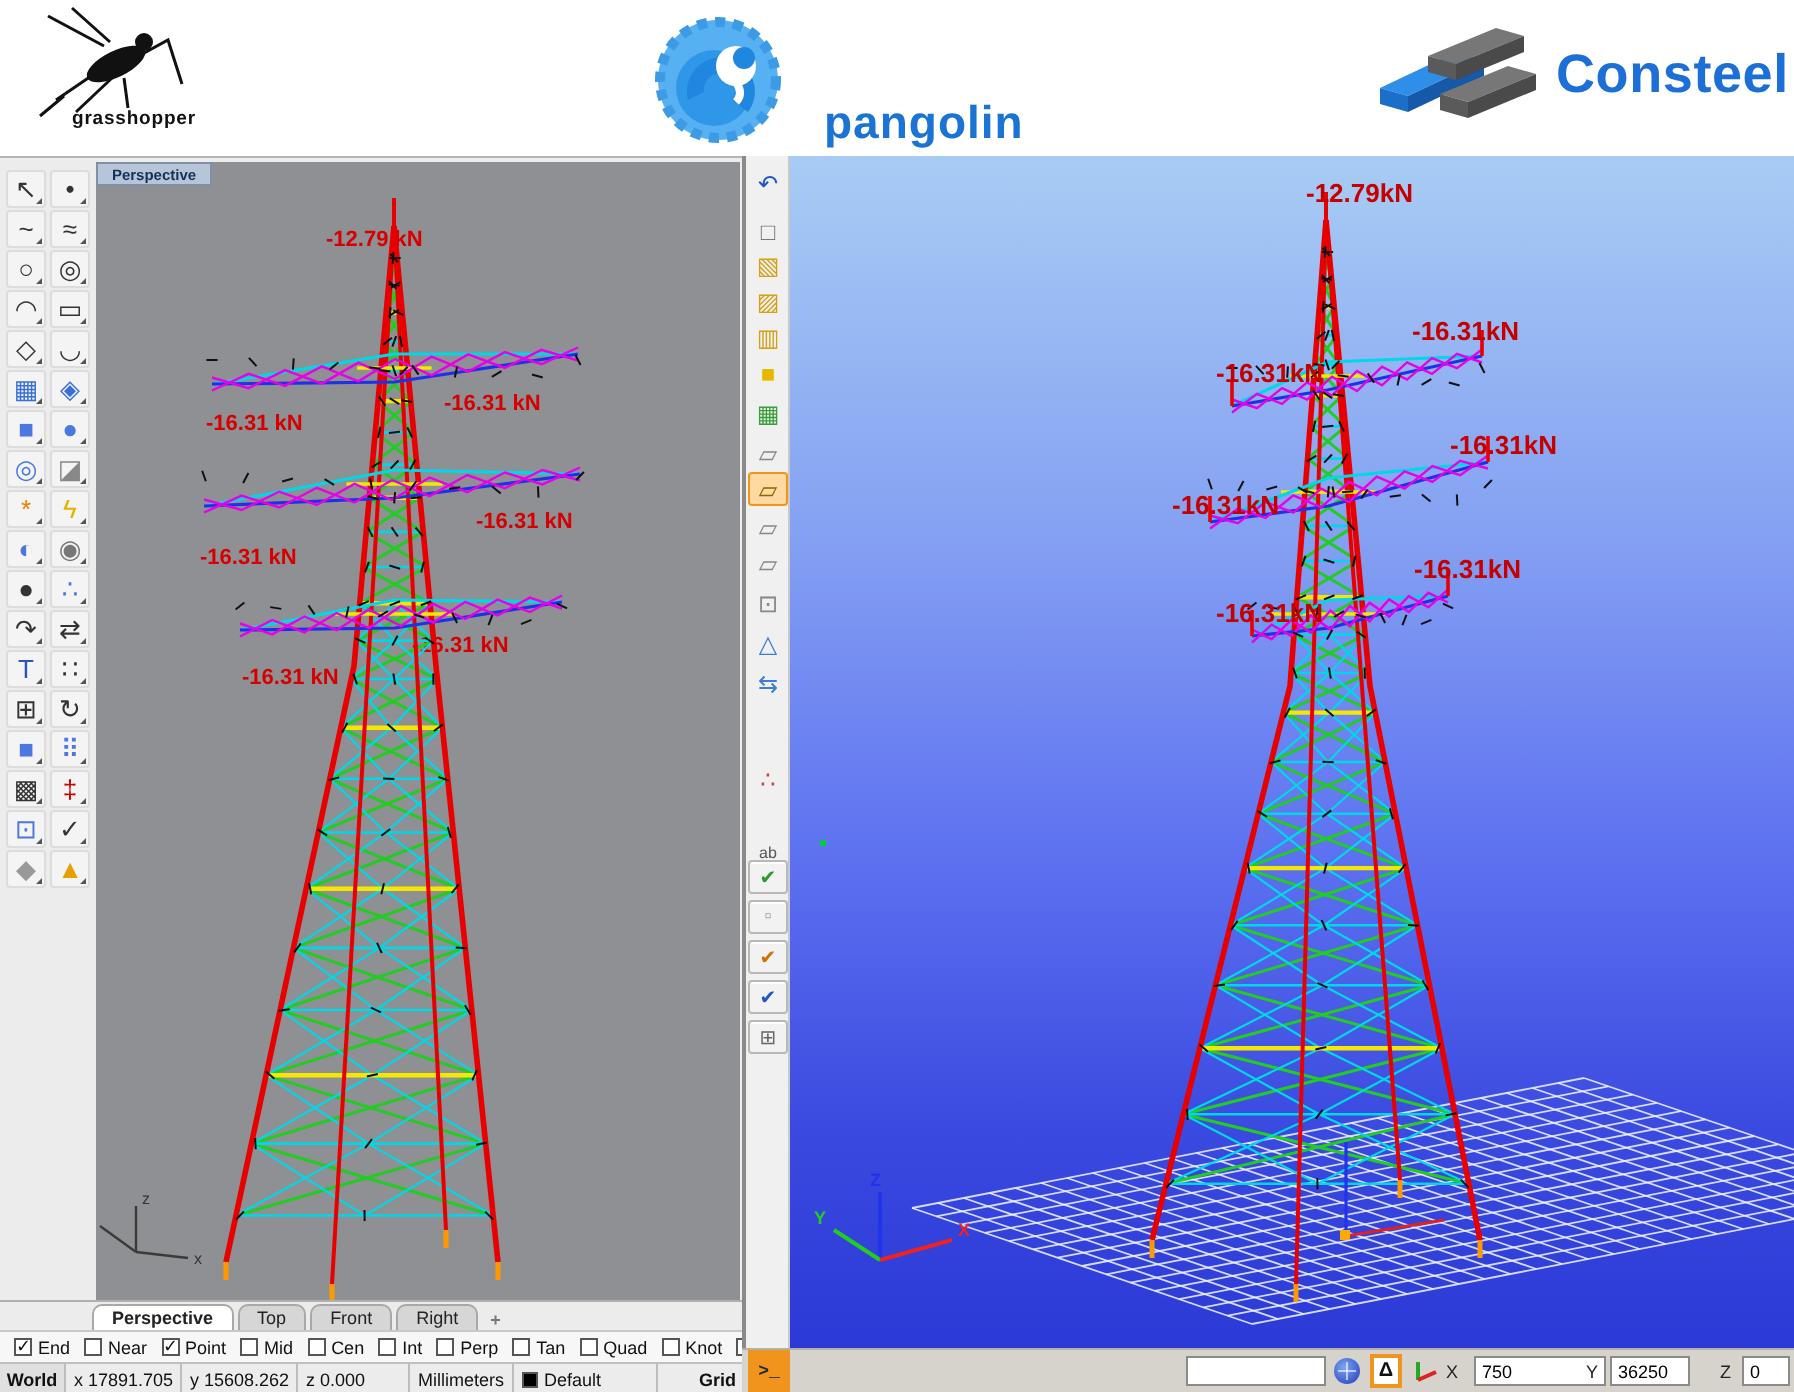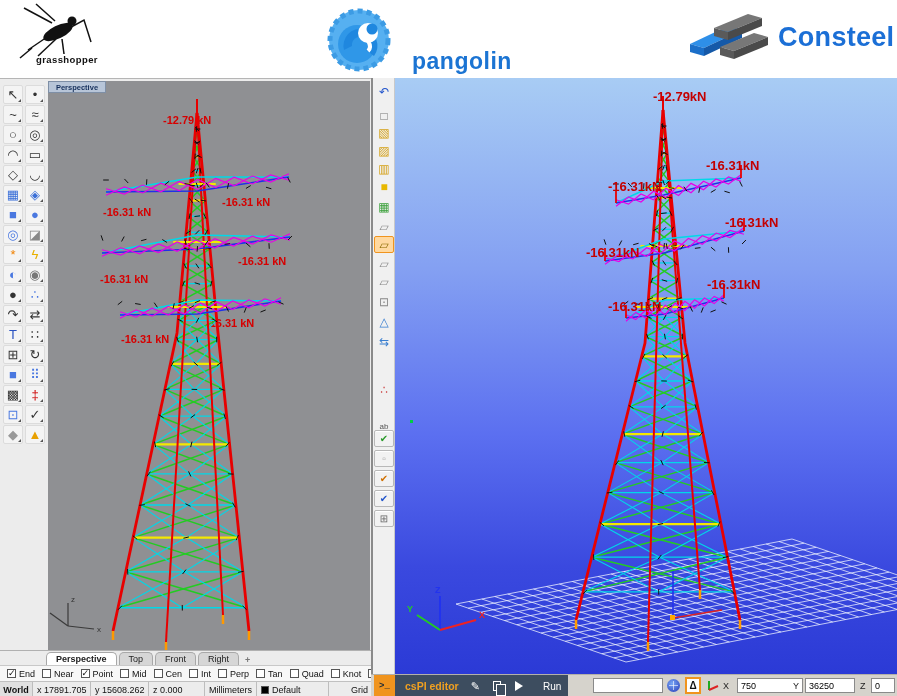--- a/index.html
+++ b/index.html
@@ -40,21 +40,21 @@
   .cbx{width:9px;height:9px;border:1px solid #555;background:#fff;margin-right:3px;position:relative;flex:0 0 auto;}
   .cbx.on::after{content:"✓";position:absolute;left:0px;top:-2px;font-size:9px;color:#111;}
 
   .statusbar{position:absolute;left:0;top:602px;width:371px;height:16px;background:#ececec;border-top:1px solid #c0c0c0;
              display:flex;align-items:center;font-size:9px;color:#111;}
   .st{height:16px;display:flex;align-items:center;padding:0 4px;border-right:1px solid #bdbdbd;white-space:nowrap;overflow:hidden;}
   .st.world{width:33px;justify-content:center;font-weight:bold;background:#e0e0e0;}
   .st.cx{width:58px}.st.cy{width:58px}.st.cz{width:56px}.st.units{width:52px;justify-content:center;}
   .st.layer{width:72px;}
   .swatch{width:8px;height:8px;background:#000;border:1px solid #555;margin-right:3px;flex:0 0 auto;}
-  .st.grid{flex:1;justify-content:flex-end;font-weight:normal;border-right:none;padding-right:3px;}
+  .st.grid{flex:1;justify-content:flex-end;font-weight:bold;border-right:none;padding-right:3px;}
 
   
   .consteel{position:absolute;left:371px;top:78px;width:526px;height:618px;background:#f0f0f0;}
   .divider{position:absolute;left:0;top:0;width:2px;height:618px;background:#8a8a8a;}
   .cs-toolbar{position:absolute;left:2px;top:0;width:22px;height:596px;background:#f0f0f0;border-right:1px solid #c9c9c9;}
   .cs-tool{position:absolute;left:1px;width:20px;height:17px;display:flex;align-items:center;justify-content:center;
            font-size:12px;color:#555;border-radius:2px;}
   .cs-tool.sel{background:#FFD9A0;border:1px solid #F0941E;}
   .cs-tool.btn{background:#f2f2f2;border:1px solid #b8b8b8;box-shadow:inset 0 1px 0 #fff;font-size:10px;}
   .cs-viewport{position:absolute;left:24px;top:0;width:502px;height:596px;overflow:hidden;
@@ -815,35 +815,28 @@
           <div class="load-cs" style="left: 311px; top: 80px;">-16.31kN</div>
           <div class="load-cs" style="left: 191px; top: 167px;">-16.31kN</div>
           <div class="load-cs" style="left: 330px; top: 137px;">-16.31kN</div>
           <div class="load-cs" style="left: 213px; top: 221px;">-16.31kN</div>
           <div class="load-cs" style="left: 312px; top: 199px;">-16.31kN</div>
         </div>
     </div>
 
     <div class="cs-bottombar">
       <div class="prompt-sq">&gt;_</div>
-      <div class="editor-dark">
-        <span class="editor-title">csPI editor</span>
-        <span class="ed-ic">✎</span>
-        <span class="icon-copy"></span>
-        <span class="icon-play"></span>
-        <span class="run-label">Run</span>
-      </div>
       <input class="cs-input" style="left: 222px; width: 70px;" value="">
       <span class="globe"></span>
       <div class="delta-btn">Δ</div>
       <svg class="axis-ic" width="13" height="13">
         <line x1="3" y1="11" x2="3" y2="2" stroke="#22AA22" stroke-width="2"></line>
         <line x1="3" y1="11" x2="12" y2="7" stroke="#DD2222" stroke-width="2"></line>
       </svg>
       <span class="coord-lab" style="left:352px">X</span>
       <input class="cs-input" style="left: 366px; width: 66px;" value="750">
       <span class="coord-lab" style="left:422px">Y</span>
-      <input class="cs-input" style="left: 434px; width: 50px;" value="36250">
+      <input class="cs-input" style="left: 434px; width: 40px;" value="36250">
       <span class="coord-lab" style="left:489px">Z</span>
       <input class="cs-input" style="left: 500px; width: 24px;" value="0">
     </div>
   </div>
 </div>
 
 </body></html>

